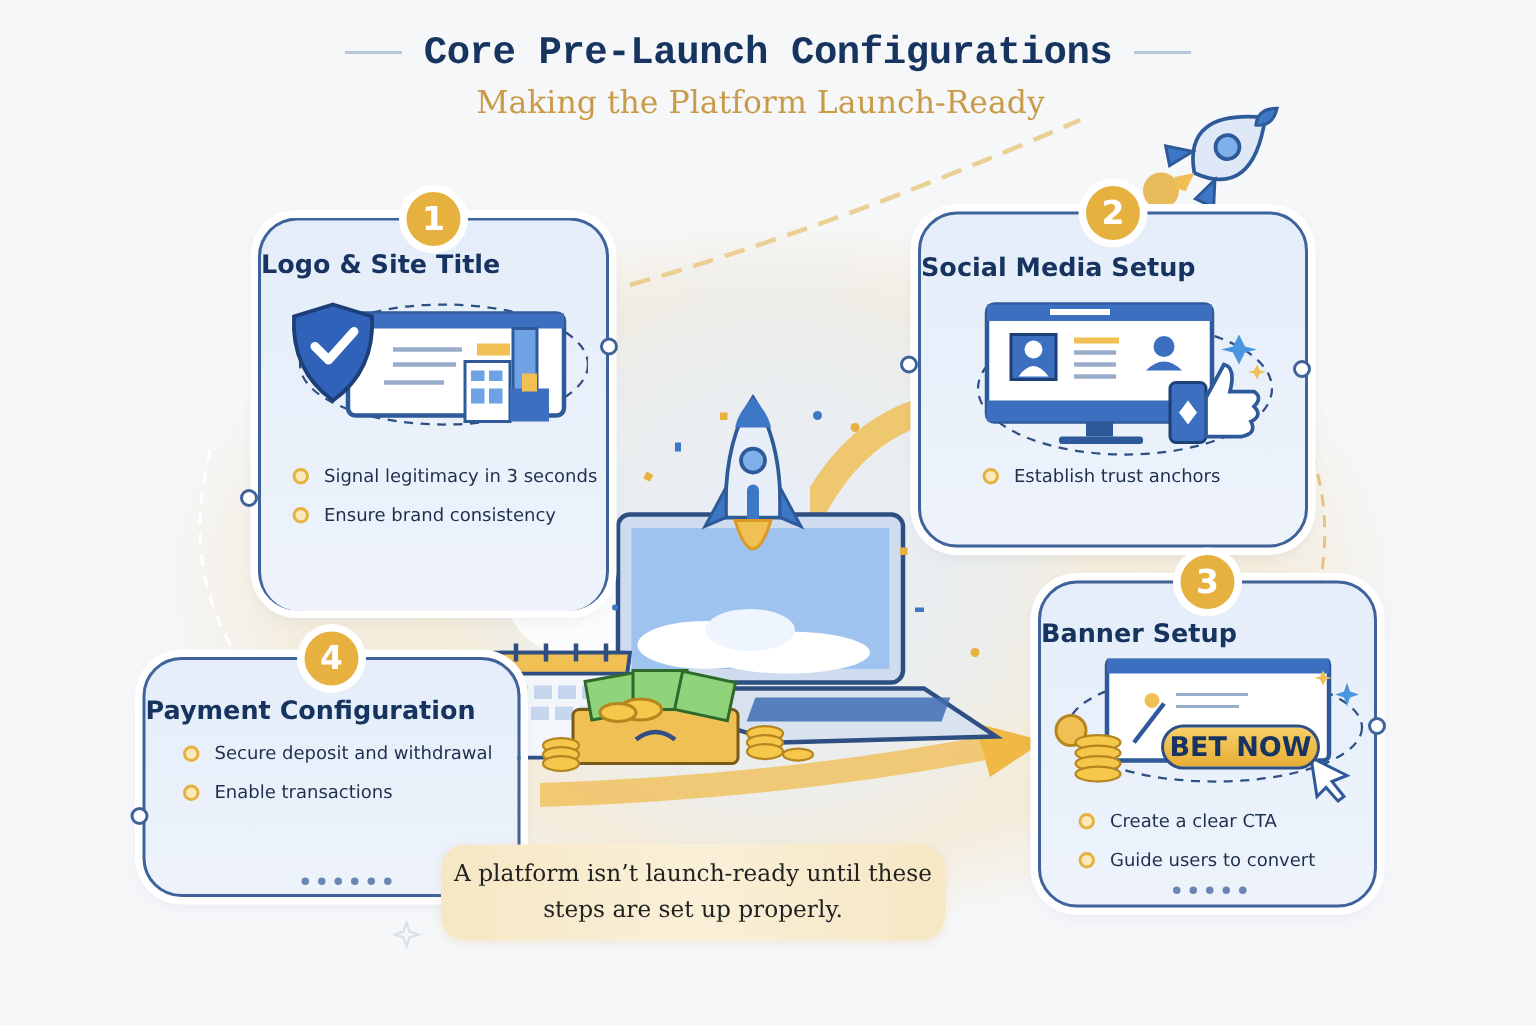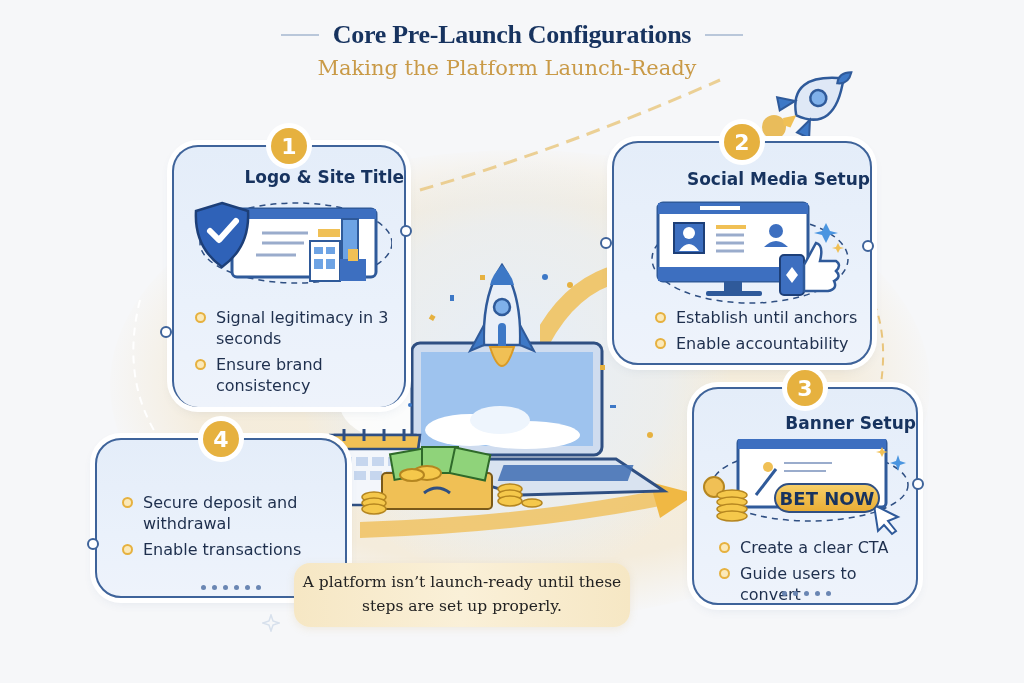--- a/index.html
+++ b/index.html
@@ -10,28 +10,28 @@
     position: relative;
   }
   .canvas { position: absolute; inset: 0; width: 1024px; height: 683px; }
   .bg-blob { position: absolute; border-radius: 50%; }
   .blob-cream { left: 110px; top: 150px; width: 820px; height: 470px; background: radial-gradient(ellipse at center, #f7eed9 0%, #f4ecdc 55%, rgba(246,247,249,0) 72%); }
   .blob-blue { left: 300px; top: 160px; width: 430px; height: 420px; background: radial-gradient(ellipse at center, #e6eef8 0%, rgba(230,238,248,0.6) 50%, rgba(246,247,249,0) 72%); }
 
   .header { position: absolute; left: 0; top: 20px; width: 1024px; text-align: center; }
   .title-row { display: flex; align-items: center; justify-content: center; gap: 14px; }
   .title-line { width: 38px; height: 2px; background: #b9c7da; }
-  .title { font-family: Liberation Serif, serif; font-weight: bold; font-size: 26px; color: #17335f; letter-spacing: -0.3px; }
+  .title { font-family: Liberation Mono, monospace; font-weight: bold; font-size: 26px; color: #17335f; letter-spacing: -0.3px; }
   .subtitle { font-family: "DejaVu Serif", serif; font-size: 21px; color: #c99a47; margin-top: 6px; margin-left: -10px; }
 
   .card { position: absolute; border-radius: 26px; background: linear-gradient(180deg, #e4edf9 0%, #eaf1fb 60%, #eef3fb 100%); border: 2px solid #3e639a; box-shadow: 0 0 0 5px #ffffff, 0 4px 12px rgba(60,90,140,0.12); }
   .card .badge { position: absolute; top: -19px; left: 50%; transform: translateX(-50%); width: 36px; height: 36px; border-radius: 50%; background: #e6b13f; color: #fff; font-weight: bold; font-size: 22px; display: flex; align-items: center; justify-content: center; box-shadow: 0 0 0 5px #ffffff; }
-  .card .ctitle { position: absolute; left: 0; width: 100%; text-align: right; font-weight: bold; color: #17335f; font-size: 17px; }
+  .card .ctitle { position: absolute; left: 0; width: 100%; text-align: left; font-weight: bold; color: #17335f; font-size: 17px; }
   .bullets { position: absolute; list-style: none; }
-  .bullets li { position: relative; padding-left: 24px; color: #1e2f4d; font-size: 16px; line-height: 21px; margin-bottom: 5px; }
+  .bullets li { position: relative; padding-left: 24px; color: #1e2f4d; font-size: 12px; line-height: 21px; margin-bottom: 5px; }
   .bullets li .dot { position: absolute; left: 3px; top: 5px; width: 11px; height: 11px; border-radius: 50%; border: 2px solid #e6b13f; background: #fbe9b9; }
   .connector { position: absolute; width: 12px; height: 12px; border-radius: 50%; border: 2px solid #3e639a; background: #fff; }
   .dots-row { position: absolute; display: flex; gap: 6px; }
   .dots-row span { width: 5px; height: 5px; border-radius: 50%; background: #6a86b3; }
 
   .c1 { left: 172px; top: 145px; width: 234px; height: 262px; border-bottom: none; border-top-right-radius: 26px; }
   .c2 { left: 612px; top: 141px; width: 260px; height: 224px; }
   .c3 { left: 692px; top: 387px; width: 226px; height: 218px; }
   .c4 { left: 95px; top: 438px; width: 252px; height: 160px; }
 
@@ -217,22 +217,21 @@
         </g>
       <circle cx="136" cy="32" r="7" fill="#3d6fc0"></circle>
         <path d="M124 48 Q 136 36 148 48 Z" fill="#3d6fc0"></path>
       <rect x="140" y="56" width="24" height="40" rx="4" fill="#3d6fc0" stroke="#1d3f78" stroke-width="2"></rect>
       <path d="M152 68 L 158 76 L 152 84 L 146 76 Z" fill="#ffffff"></path>
       <path d="M164 66 L 176 44 Q 184 46 180 62 L 196 62 Q 202 66 196 72 Q 202 78 194 82 Q 198 90 188 92 L 164 92 Z" fill="#ffffff" stroke="#2f5a9a" stroke-width="2.5"></path>
       <path d="M186 24 L 190 32 L 198 34 L 190 36 L 186 44 L 182 36 L 174 34 L 182 32 Z" fill="#4a95e0"></path>
       <path d="M198 44 L 200 48 L 204 49 L 200 50 L 198 54 L 196 50 L 192 49 L 196 48 Z" fill="#f0c055"></path>
     </svg>
     <ul class="bullets" style="left:38px;top:164px;width:220px">
-      <li><span class="dot"></span><span>Establish until anchors</span></li>
-      <li><span class="dot"></span><span>Enable accountability</span></li>
+      <li><span class="dot"></span><span>Establish trust anchors</span></li>
     </ul>
   </div>
   <div class="connector" style="left:600px;top:237px"></div>
   <div class="connector" style="left:862px;top:240px"></div>
 
   <div class="card c3">
     <div class="badge">3</div>
     <div class="ctitle" style="top:24px">Banner Setup</div>
     <svg style="position:absolute;left:8px;top:50px" width="210" height="100" viewBox="0 0 210 100">
       <ellipse cx="108" cy="46" rx="98" ry="36" fill="none" stroke="#2f4f82" stroke-width="1.5" stroke-dasharray="6 5"></ellipse>
@@ -265,20 +264,21 @@
         <span></span>
         <span></span>
         <span></span>
         <span></span>
     </div>
   </div>
   <div class="connector" style="left:912px;top:478px"></div>
 
   <div class="card c4">
     <div class="badge">4</div>
+    <div class="ctitle" style="top:24px">Payment Configuration</div>
     <ul class="bullets" style="left:22px;top:52px;width:220px">
       <li><span class="dot"></span><span>Secure deposit and withdrawal</span></li>
       <li><span class="dot"></span><span>Enable transactions</span></li>
     </ul>
     <div class="dots-row" style="left:104px;top:145px">
       <span></span>
         <span></span>
         <span></span>
         <span></span>
         <span></span>

